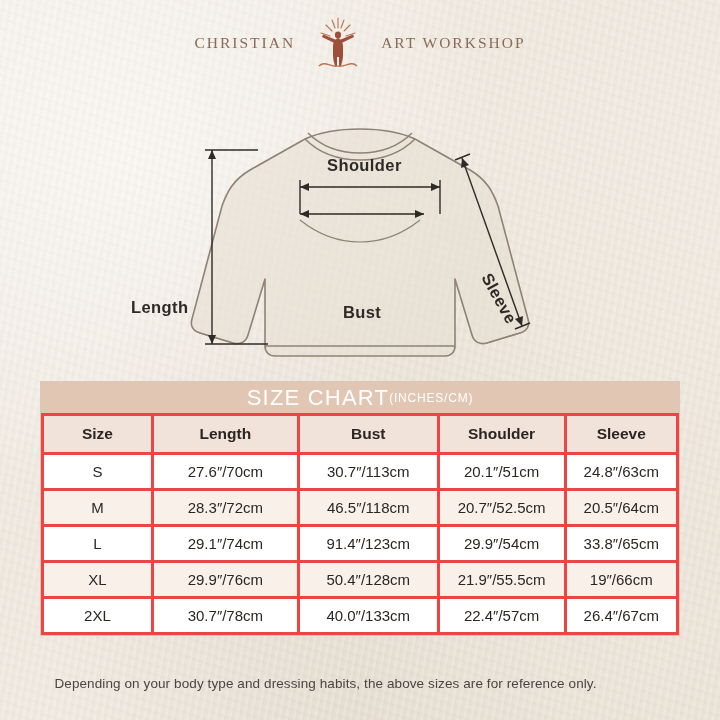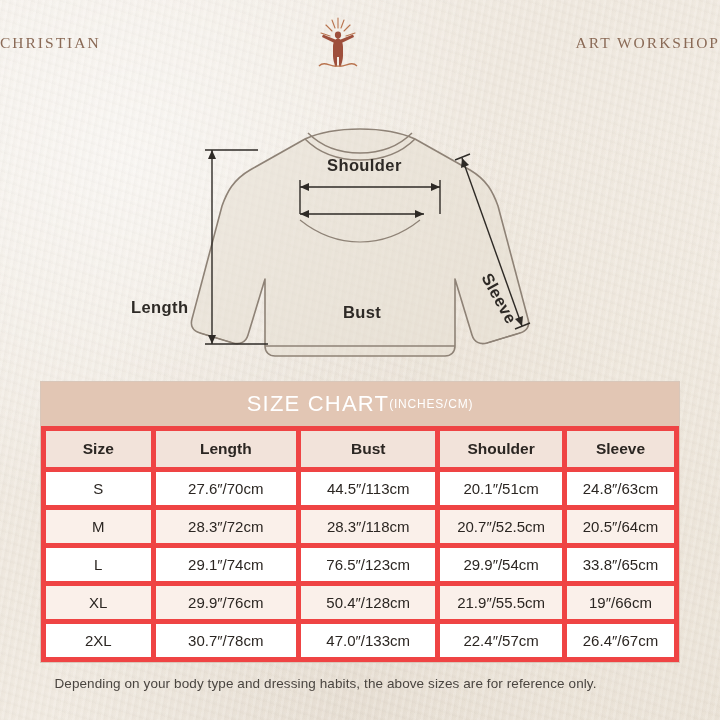--- a/index.html
+++ b/index.html
@@ -33,21 +33,21 @@
   }
 
   
   .brand {
     position: absolute;
     top: 16px;
     left: 0;
     width: 720px;
     display: flex;
     align-items: center;
-    justify-content: space-between;
+    justify-content: center;
     gap: 12px;
   }
   .brand-text {
     font-family: "Liberation Serif", serif;
     font-size: 15.5px;
     letter-spacing: 2.0px;
     color: #8a6a56;
     white-space: nowrap;
   }
   .brand-logo {
@@ -87,41 +87,41 @@
   .chart {
     position: absolute;
     left: 40px;
     top: 381px;
     width: 640px;
     border: 1px solid #d9c7ba;
     background: #fff;
     box-sizing: border-box;
   }
   .chart-title {
-    height: 44px;
+    height: 31px;
     background: #e2c6b4;
     display: flex;
     align-items: center;
     justify-content: center;
     color: #ffffff;
     font-size: 22px;
     letter-spacing: 1.2px;
     white-space: nowrap;
   }
   .chart-title .unit {
     font-size: 12px;
     letter-spacing: .8px;
   }
   table.size {
     width: 100%;
     border-collapse: collapse;
     table-layout: fixed;
   }
   table.size th, table.size td {
-    border: 5px solid #ef4444;
+    border: 3px solid #ef4444;
     text-align: center;
     font-size: 15px;
     color: #2b2622;
     height: 33px;
     padding: 0;
     font-weight: 400;
   }
   table.size th {
     background: #f2e3da;
     font-weight: 700;
@@ -280,49 +280,49 @@
           <th>Length</th>
           <th>Bust</th>
           <th>Shoulder</th>
           <th>Sleeve</th>
         </tr>
       </thead>
       <tbody>
         <tr class="odd">
           <td class="size-col">S</td>
           <td>27.6″/70cm</td>
-          <td>44.5″/113cm</td>
+          <td>30.7″/113cm</td>
           <td>20.1″/51cm</td>
           <td>24.8″/63cm</td>
         </tr>
         <tr class="even">
           <td class="size-col">M</td>
           <td>28.3″/72cm</td>
-          <td>28.3″/118cm</td>
+          <td>46.5″/118cm</td>
           <td>20.7″/52.5cm</td>
           <td>20.5″/64cm</td>
         </tr>
         <tr class="odd">
           <td class="size-col">L</td>
           <td>29.1″/74cm</td>
-          <td>76.5″/123cm</td>
+          <td>91.4″/123cm</td>
           <td>29.9″/54cm</td>
           <td>33.8″/65cm</td>
         </tr>
         <tr class="even">
           <td class="size-col">XL</td>
           <td>29.9″/76cm</td>
           <td>50.4″/128cm</td>
           <td>21.9″/55.5cm</td>
           <td>19″/66cm</td>
         </tr>
         <tr class="odd">
           <td class="size-col">2XL</td>
           <td>30.7″/78cm</td>
-          <td>47.0″/133cm</td>
+          <td>40.0″/133cm</td>
           <td>22.4″/57cm</td>
           <td>26.4″/67cm</td>
         </tr>
       </tbody>
     </table>
   </div>
 
   <div class="note">Depending on your body type and dressing habits, the above sizes are for reference only.</div>
 </div>
 

